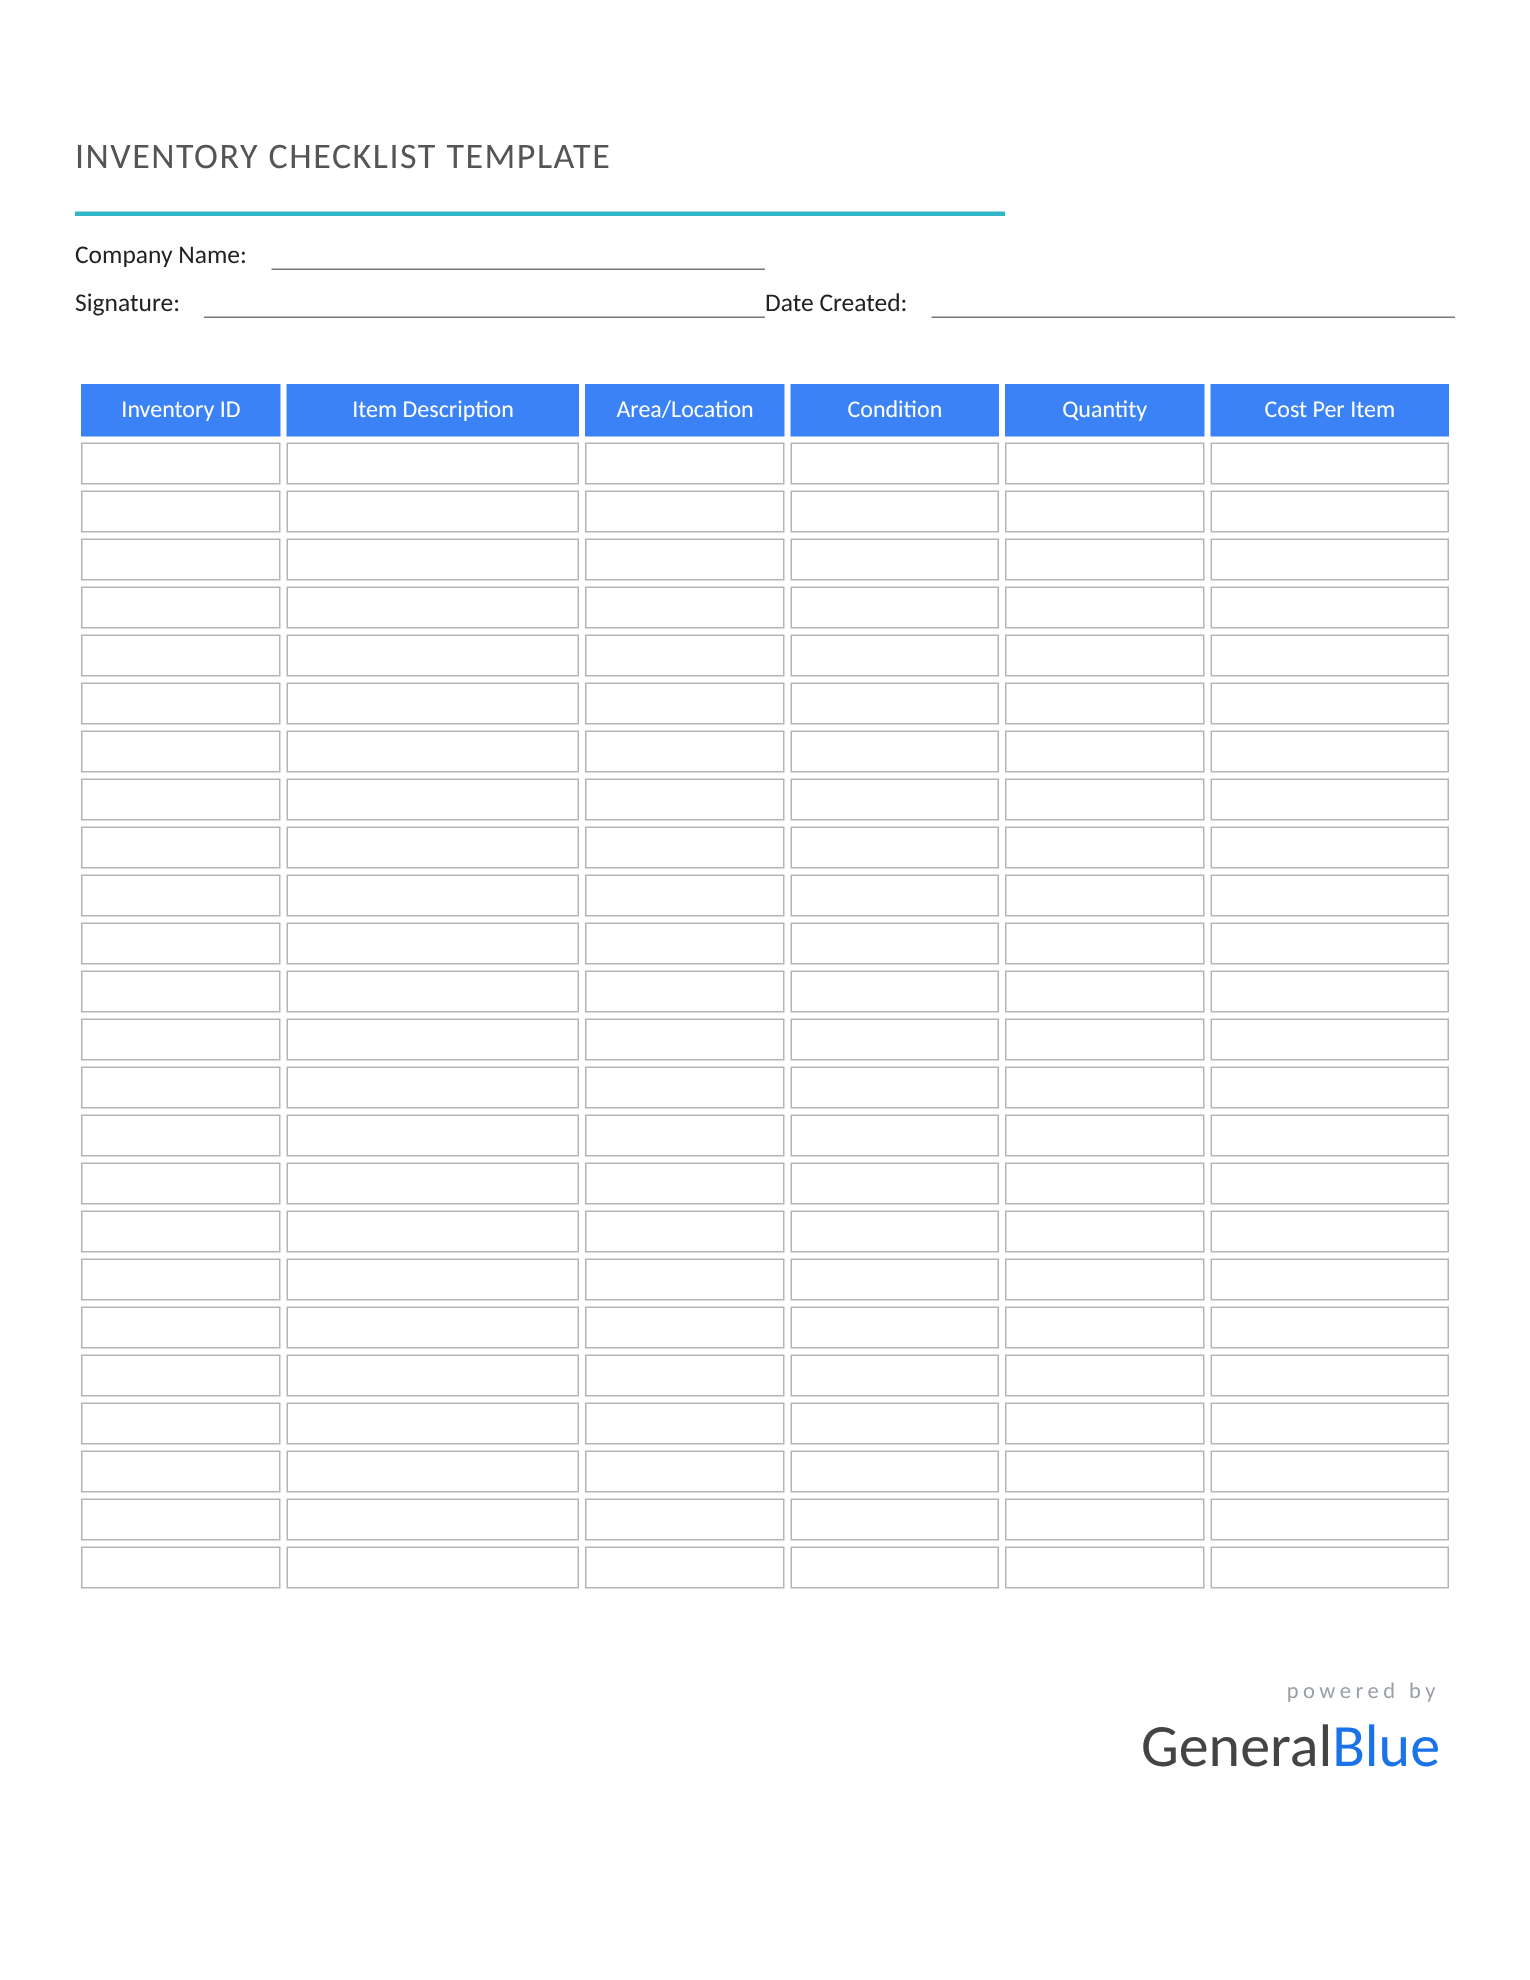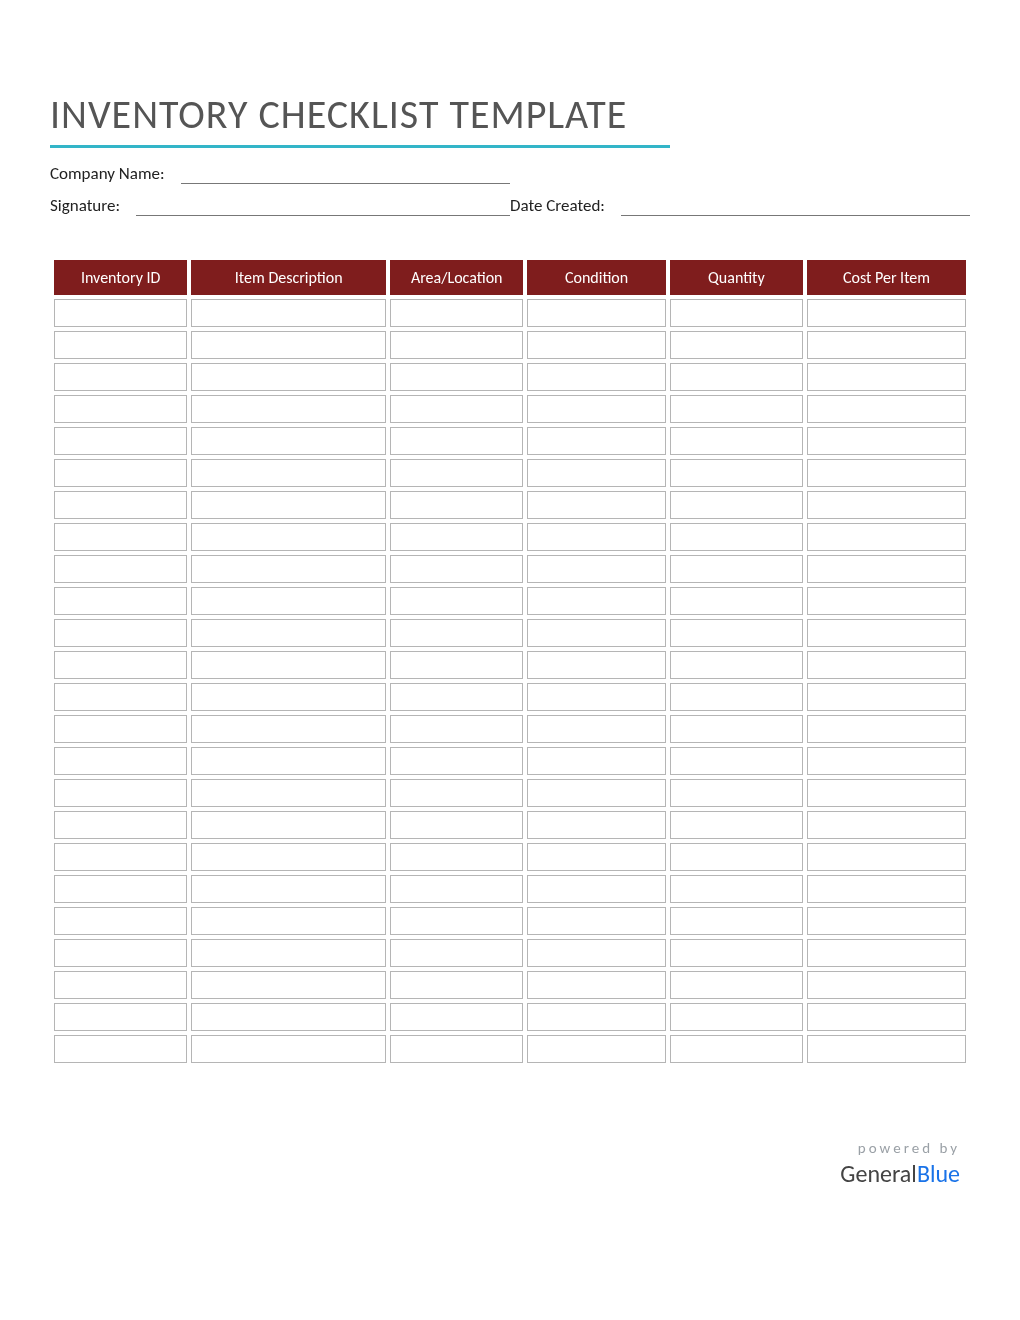--- a/index.html
+++ b/index.html
@@ -5,25 +5,25 @@
   * { box-sizing: border-box; margin: 0; padding: 0; }
   body {
     background: #ffffff;
     font-family: "Segoe UI", Calibri, Arial, sans-serif;
     width: 1020px;
     height: 1320px;
     padding: 90px 50px 40px 50px;
     position: relative;
   }
   .title {
-    font-size: 40px;
+    font-size: 24px;
     font-weight: 400;
     color: #555555;
     letter-spacing: 1px;
-    padding-bottom: 6px;
+    padding-bottom: 22px;
     border-bottom: 3px solid #33b5c8;
     width: 620px;
   }
   .meta-block {
     margin-top: 14px;
     display: flex;
     flex-wrap: wrap;
     font-size: 17px;
     color: #222;
   }
@@ -45,21 +45,21 @@
     border-bottom: 1px solid #777;
     height: 22px;
   }
   .table {
     margin-top: 30px;
     border-collapse: separate;
     border-spacing: 4px;
     width: 100%;
   }
   .table th {
-    background: #7f1d1d;
+    background: #3b82f6;
     color: #ffffff;
     font-weight: 400;
     font-size: 16px;
     padding: 8px 4px;
     text-align: center;
   }
   .table td {
     border: 1px solid #b5b5b5;
     height: 28px;
     background: #ffffff;
@@ -76,21 +76,21 @@
     bottom: 132px;
     text-align: right;
   }
   .powered {
     font-size: 15px;
     color: #9aa0a6;
     letter-spacing: 3px;
     margin-bottom: 2px;
   }
   .brand {
-    font-size: 24px;
+    font-size: 40px;
     font-weight: 400;
     color: #444;
   }
   .brand .blue { color: #1a73e8; }
 </style>
 </head>
 <body>
 
 <h1 class="title">INVENTORY CHECKLIST TEMPLATE</h1>
 

